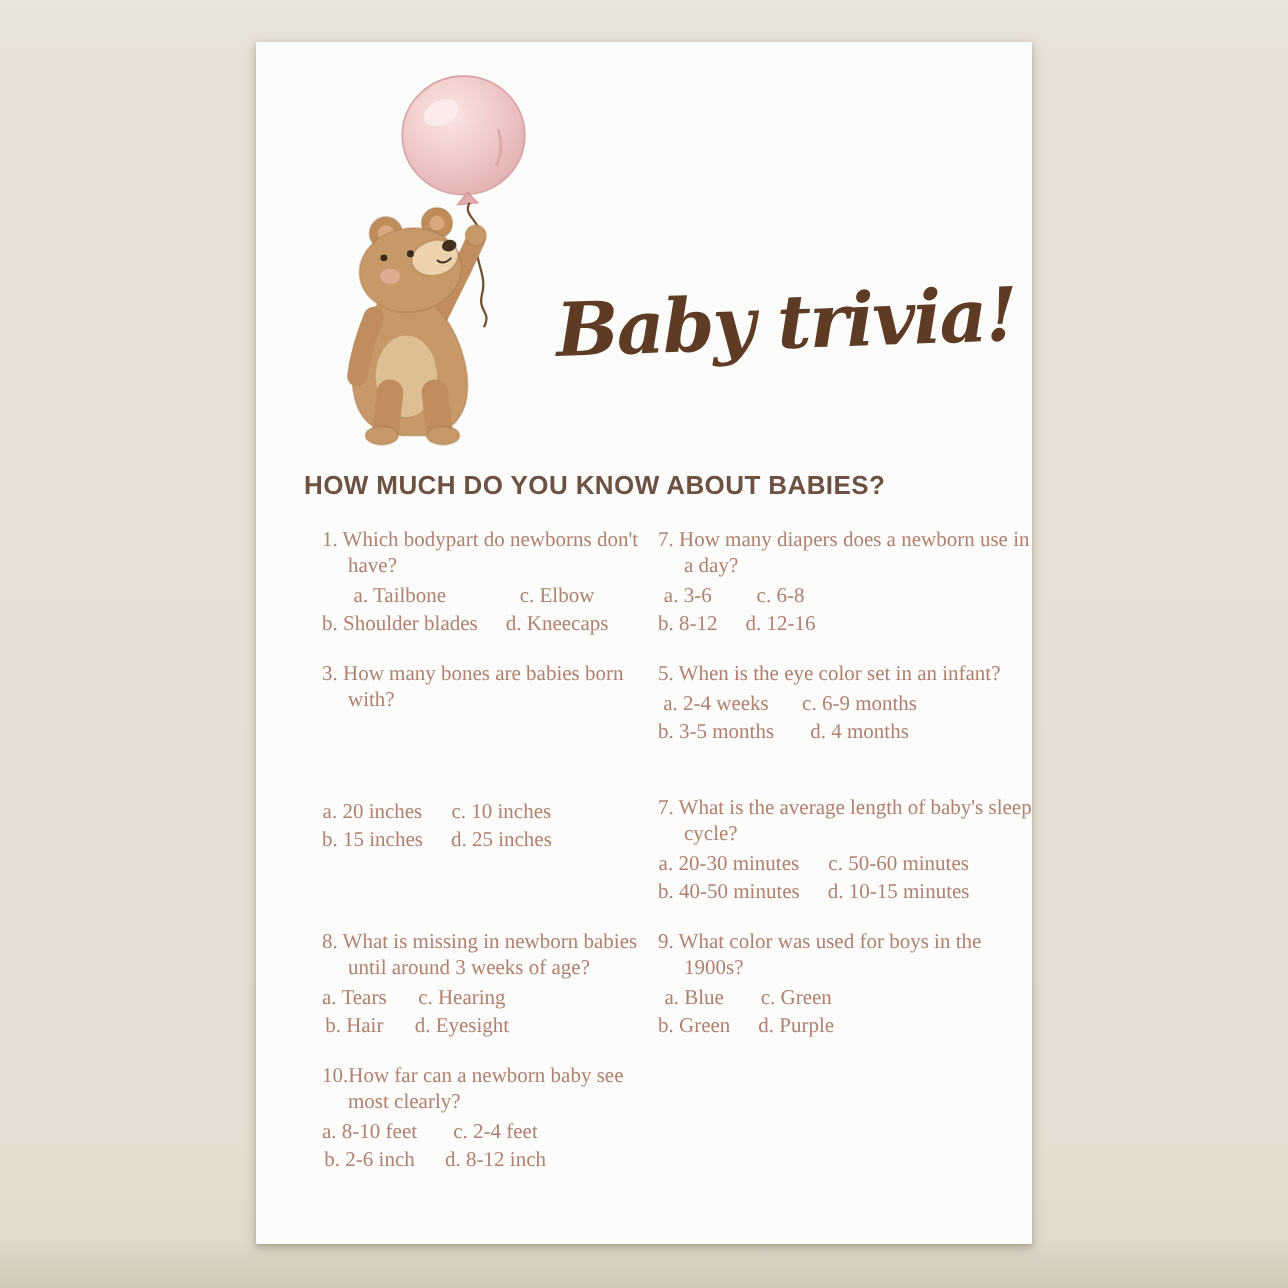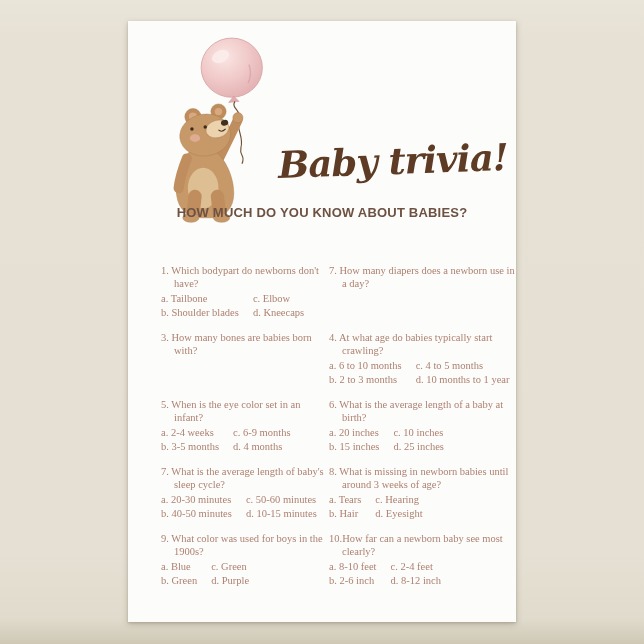--- a/index.html
+++ b/index.html
@@ -15,37 +15,37 @@
   }
   .illustration{position:absolute;left:32px;top:14px;width:118px;height:194px;}
   .script-title{
     position:absolute;left:142px;top:118px;width:246px;text-align:center;
     font-family:"DejaVu Serif", serif;font-style:italic;font-weight:bold;
     font-size:37px;line-height:44px;color:#5e3b24;letter-spacing:-1px;
     transform:rotate(-2deg);
     white-space:nowrap;
   }
   .subtitle{
-    position:absolute;left:0;top:184px;width:100%;text-align:center;
+    position:absolute;left:0;top:214px;width:100%;
     font-family:"Liberation Sans", sans-serif;font-weight:bold;
-    font-size:13px;letter-spacing:.2px;color:#6d5243;
+    font-size:13px;letter-spacing:.2px;color:#6d5243;padding-left:24px;
   }
   .questions{
     position:absolute;left:33px;top:243px;
     display:grid;grid-template-columns:168px 188px;grid-auto-rows:54px;
     row-gap:13px;column-gap:0;
     color:#ae8171;
   }
   .q-title{
     font-size:10.5px;line-height:13px;margin:0;
     padding-left:13px;text-indent:-13px;
   }
   .opts{
     margin-top:2px;display:grid;grid-template-columns:max-content max-content;
-    column-gap:14px;font-size:10.5px;line-height:13.5px;
+    column-gap:14px;font-size:10.5px;line-height:13.5px;text-align:center;
   }
   .opt{white-space:nowrap;}
 </style>
 </head>
 <body>
 
 <div class="card">
 
   <svg class="illustration" viewBox="0 0 115 190" aria-hidden="true">
     <defs>
@@ -109,48 +109,44 @@
       <div class="opts">
         <span class="opt">a. Tailbone</span>
         <span class="opt">c. Elbow</span>
         <span class="opt">b. Shoulder blades</span>
         <span class="opt">d. Kneecaps</span>
       </div>
     </div>
 
     <div class="q">
       <p class="q-title">7. How many diapers does a newborn use in a day?</p>
+      <div class="opts">
+        <span class="opt">a. 3-6</span>
+        <span class="opt">c. 6-8</span>
+        <span class="opt">b. 8-12</span>
+        <span class="opt">d. 12-16</span>
+      </div>
     </div>
 
     <div class="q">
       <p class="q-title">3. How many bones are babies born with?</p>
     </div>
 
-    <div class="q">
-      <p class="q-title">4. At what age do babies typically start crawling?</p>
-      <div class="opts">
-        <span class="opt">a. 6 to 10 months</span>
-        <span class="opt">c. 4 to 5 months</span>
-        <span class="opt">b. 2 to 3 months</span>
-        <span class="opt">d. 10 months to 1 year</span>
-      </div>
-    </div>
 
     <div class="q">
       <p class="q-title">5. When is the eye color set in an infant?</p>
       <div class="opts">
         <span class="opt">a. 2-4 weeks</span>
         <span class="opt">c. 6-9 months</span>
         <span class="opt">b. 3-5 months</span>
         <span class="opt">d. 4 months</span>
       </div>
     </div>
 
     <div class="q">
-      <p class="q-title">6. What is the average length of a baby at birth?</p>
       <div class="opts">
         <span class="opt">a. 20 inches</span>
         <span class="opt">c. 10 inches</span>
         <span class="opt">b. 15 inches</span>
         <span class="opt">d. 25 inches</span>
       </div>
     </div>
 
     <div class="q">
       <p class="q-title">7. What is the average length of baby's sleep cycle?</p>

